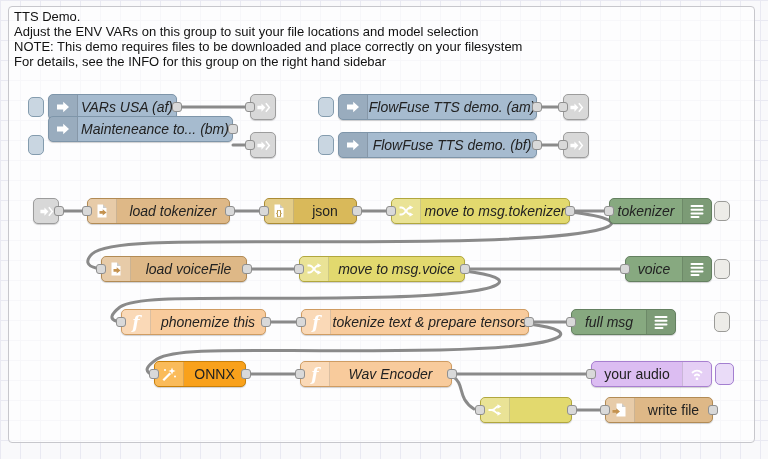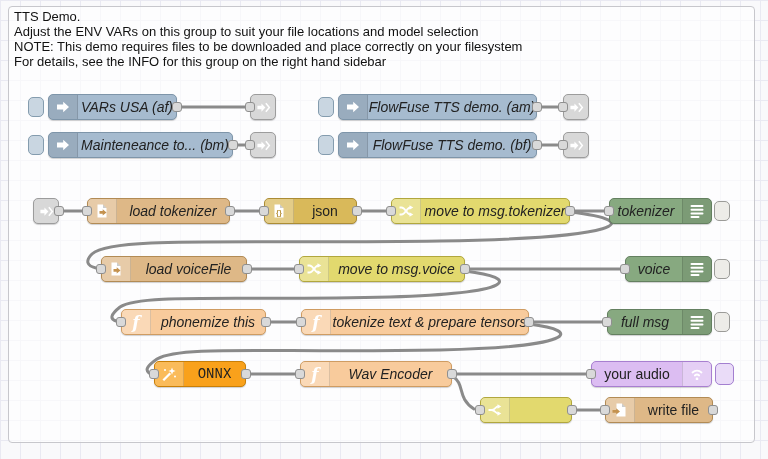--- a/index.html
+++ b/index.html
@@ -40,21 +40,21 @@
   .icon-box.right{border-left:1px solid rgba(0,0,0,0.12);background:rgba(0,0,0,0.08);
     border-radius:0 4px 4px 0;}
   .icon-box.right.lite{background:rgba(255,255,255,0.28);}
   .t-inject{background:#a6bbcf;border:1px solid #7e95a9;}
   .t-link{background:#d8d8d8;border:1px solid #9c9c9c;width:26px;justify-content:center;align-items:center;}
   .t-file{background:#deb887;border:1px solid #b28b55;}
   .t-json{background:#d9b95a;border:1px solid #ab8c35;}
   .t-change{background:#e2d96e;border:1px solid #b1a73e;}
   .t-debug{background:#87a980;border:1px solid #648060;}
   .t-func{background:#f8cb9c;border:1px solid #cf9c62;}
-  .t-onnx{background:#f9a11b;border:1px solid #c97f07;font-family:Liberation Mono, monospace;}
+  .t-onnx{background:#f9a11b;border:1px solid #c97f07;}
   .t-play{background:#dcbdf2;border:1px solid #a87fd0;}
   .port{
     position:absolute;width:10px;height:10px;top:50%;margin-top:-5px;
     background:#d9d9d9;border:1px solid #8f8f8f;border-radius:3px;box-sizing:border-box;z-index:3;
   }
   .port.in{left:-6px;}
   .port.out{right:-6px;}
   .btn{position:absolute;z-index:2;width:16px;height:20px;border-radius:5px;box-sizing:border-box;}
   .btn-inject{background:#c9d6e1;border:1px solid #849cae;}
   .btn-debug{background:#edece8;border:1px solid #9b9b98;}
@@ -125,21 +125,21 @@
   </div>
   <div class="node t-link" style="left:563px;top:94px">
     <svg width="15" height="15" viewBox="0 0 16 16">
         <path d="M1.5 6h4.3V3.6L10 8l-4.2 4.4V9.9H1.5z" fill="#fff"></path>
         <path d="M10.5 3.5L14.2 8l-3.7 4.5" stroke="#fff" stroke-width="1.6" fill="none"></path>
       </svg>
     <span class="port in"></span>
   </div>
 
   <div class="btn btn-inject" style="left:28px;top:135px"></div>
-  <div class="node t-inject italic" style="left:48px;top:132px;width:185px">
+  <div class="node t-inject italic" style="left:48px;top:116px;width:185px">
     <span class="icon-box left dark">
       <svg width="16" height="16" viewBox="0 0 16 16">
           <path d="M2 5.5h6.2V2.8L14 8l-5.8 5.2v-2.7H2z" fill="#fff"></path>
         </svg>
     </span>
     <span class="label">Mainteneance to... (bm)</span>
     <span class="port out"></span>
   </div>
   <div class="node t-link" style="left:250px;top:132px">
     <svg width="15" height="15" viewBox="0 0 16 16">
@@ -281,21 +281,21 @@
 
   <div class="node t-func italic" style="left:301px;top:309px;width:228px">
     <span class="icon-box left">
         <span class="ficon">f</span>
       </span>
     <span class="label">tokenize text &amp; prepare tensors</span>
     <span class="port in"></span>
     <span class="port out"></span>
   </div>
 
-  <div class="node t-debug italic" style="left:607px;top:309px;width:105px">
+  <div class="node t-debug italic" style="left:571px;top:309px;width:105px">
     <span class="label">full msg</span>
     <span class="icon-box right">
       <svg width="16" height="16" viewBox="0 0 16 16" fill="#fff">
           <rect x="1.5" y="2" width="13" height="2" rx="1"></rect>
           <rect x="1.5" y="5.7" width="13" height="2" rx="1"></rect>
           <rect x="1.5" y="9.4" width="13" height="2" rx="1"></rect>
           <rect x="1.5" y="13.1" width="9" height="2" rx="1"></rect>
         </svg>
     </span>
     <span class="port in"></span>

